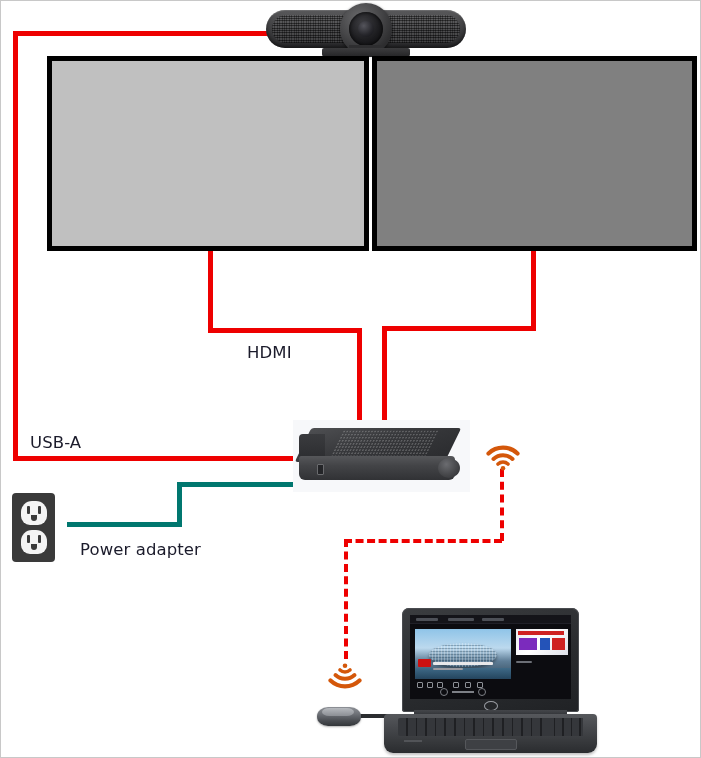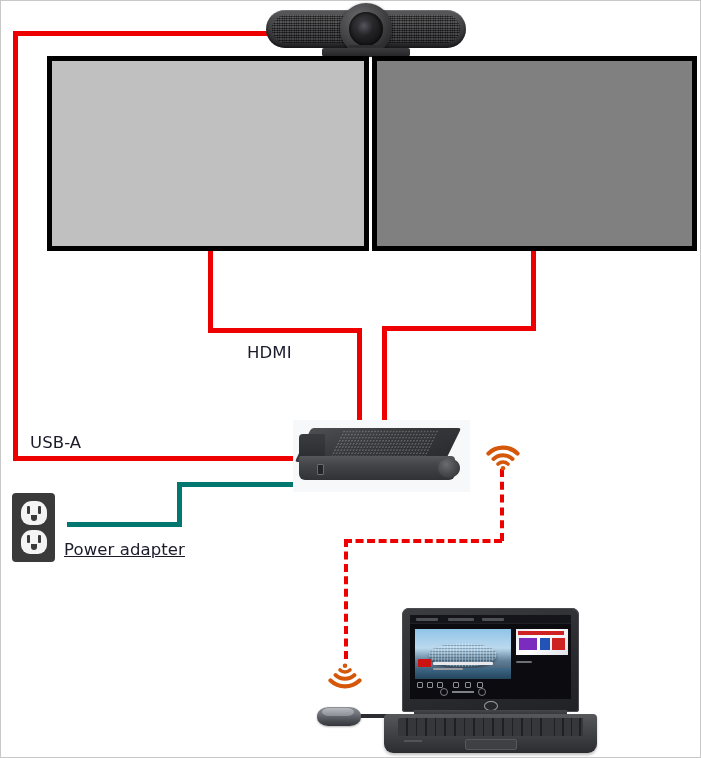--- a/index.html
+++ b/index.html
@@ -395,21 +395,21 @@
     </div>
     <div class="cam-stand-neck"></div>
     <div class="cam-stand-base"></div>
   </div>
 
   <div id="display-left" class="display"></div>
   <div id="display-right" class="display"></div>
 
   <div class="label" style="left:246px; top:342px;">HDMI</div>
   <div class="label" style="left:29px; top:432px;">USB-A</div>
-  <div class="label" style="left:63px; top:539px;text-decoration:underline;">Power adapter</div>
+  <div class="label" style="left:79px; top:539px;">Power adapter</div>
 
   <div id="hub" class="abs">
     <div class="hub-top"></div>
     <div class="hub-vents"></div>
     <div class="hub-left"></div>
     <div class="hub-front"></div>
     <div class="hub-port"></div>
     <div class="hub-knob"></div>
   </div>
 

